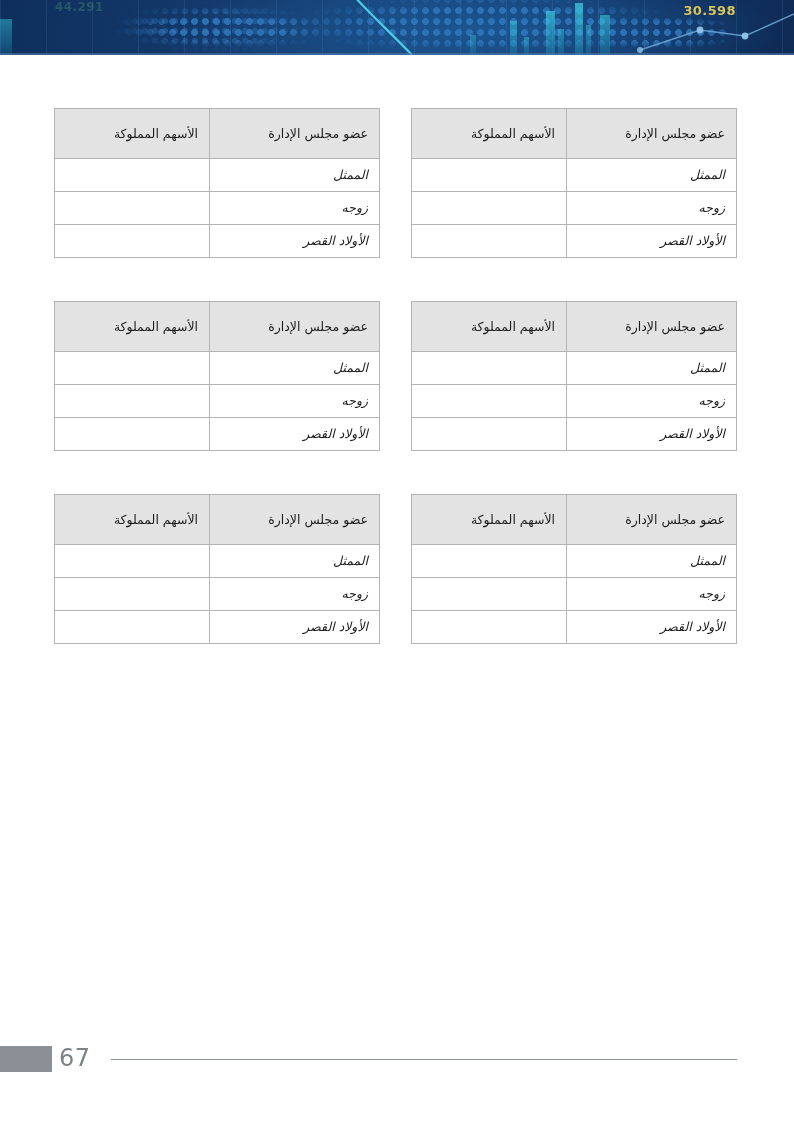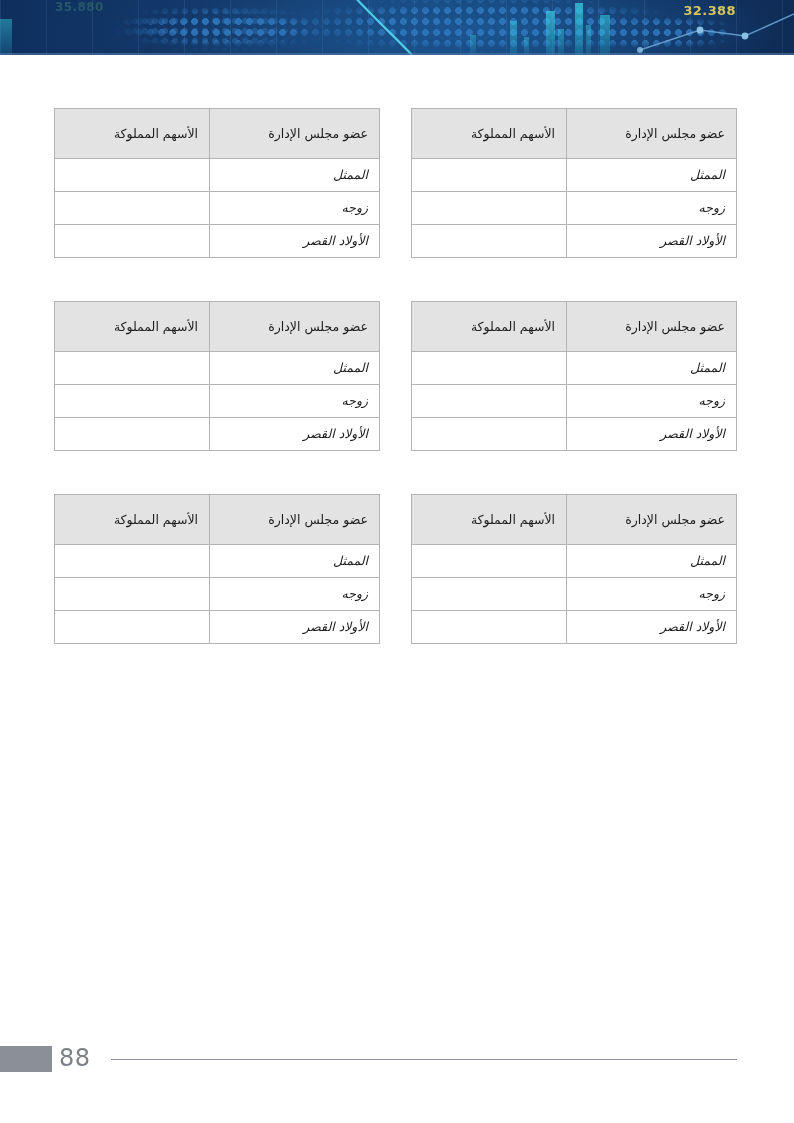--- a/index.html
+++ b/index.html
@@ -214,22 +214,22 @@
   </div>
 
   <svg class="banner-trend" width="794" height="55" viewBox="0 0 794 55" style="position:absolute; inset:0;">
     <path d="M352,-6 C372,16 392,34 412,55" fill="none" stroke="#4fd2e8" stroke-width="2.2" opacity=".95"></path>
     <path d="M640,50 L700,30 L745,36 L794,14" fill="none" stroke="#6fa8d6" stroke-width="1.4" opacity=".85"></path>
     <circle cx="700" cy="30" r="3.4" fill="#8fc6e8" opacity=".95"></circle>
     <circle cx="745" cy="36" r="3.4" fill="#8fc6e8" opacity=".95"></circle>
     <circle cx="640" cy="50" r="3" fill="#8fc6e8" opacity=".8"></circle>
   </svg>
 
-  <div class="banner-num num-left">35.880</div>
-  <div class="banner-num num-right">32.388</div>
+  <div class="banner-num num-left">44.291</div>
+  <div class="banner-num num-right">30.598</div>
 
   <div class="banner-rule"></div>
 </div>
 
 <div class="sheet">
   <div class="table-grid">
 
     <div class="table-row-pair">
       <table class="shares">
         <colgroup>
@@ -396,15 +396,15 @@
           </tr>
         </tbody>
       </table>
     </div>
 
   </div>
 </div>
 
 <div class="footer">
   <div class="footer-block"></div>
-  <div class="footer-page">88</div>
+  <div class="footer-page">67</div>
   <div class="footer-line"></div>
 </div>
 
 </body></html>

